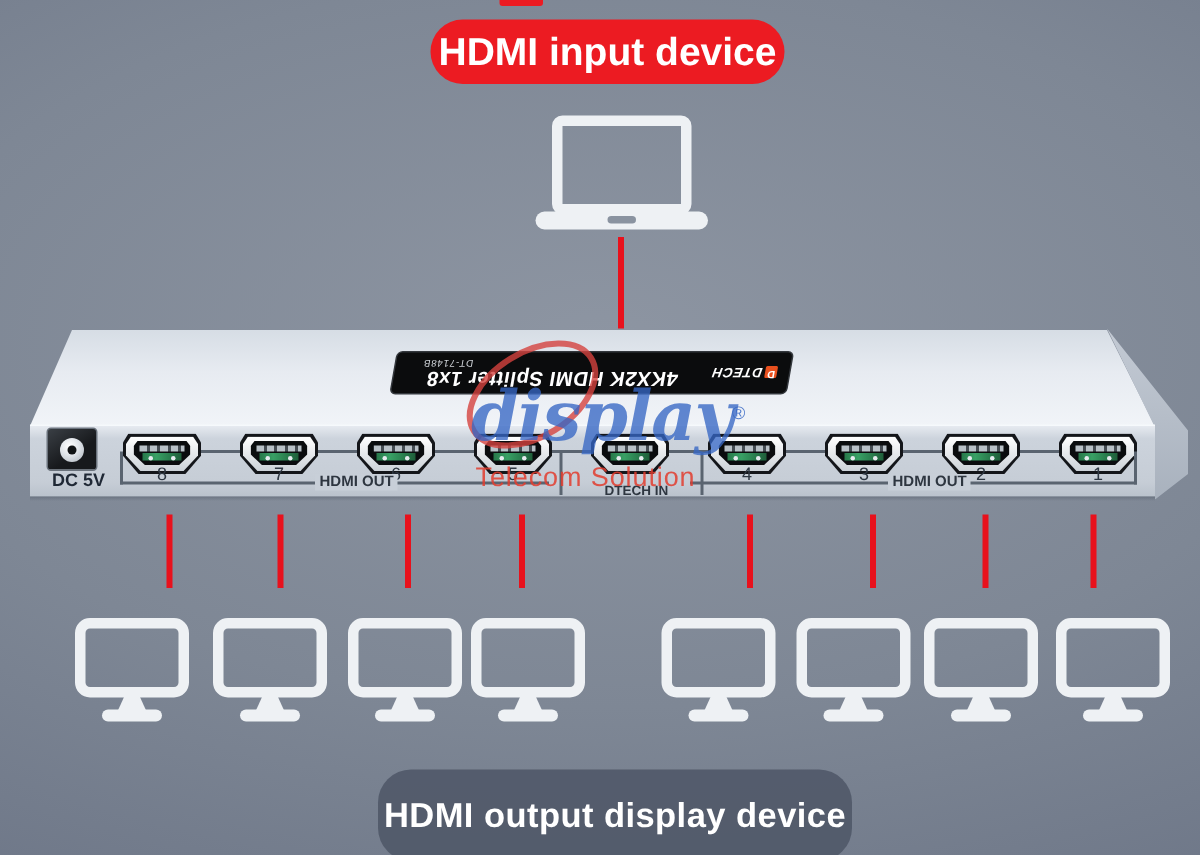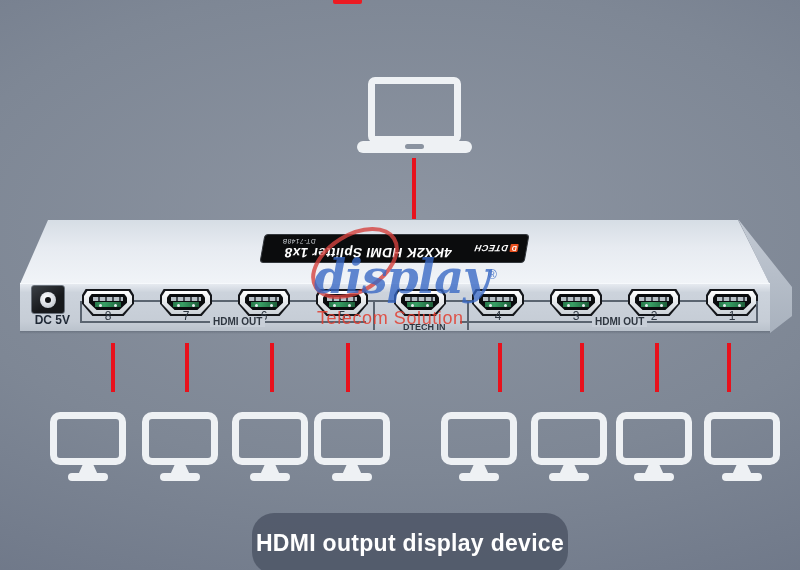--- a/index.html
+++ b/index.html
@@ -80,20 +80,23 @@
   .m-base{position:absolute;left:18px;top:61px;width:40px;height:8px;background:#eef1f4;border-radius:4px;}
   .z3{z-index:3;}
 </style>
 </head>
 <body>
 
 <div class="canvas">
 
   <div class="top-bar"></div>
 
+  <div class="badge top">
+    <span>HDMI input device</span>
+  </div>
 
   <div>
     <div class="lap-screen"></div>
     <div class="lap-base">
       <div class="lap-notch"></div>
     </div>
   </div>
 
   <div class="vline input-line"></div>
 

